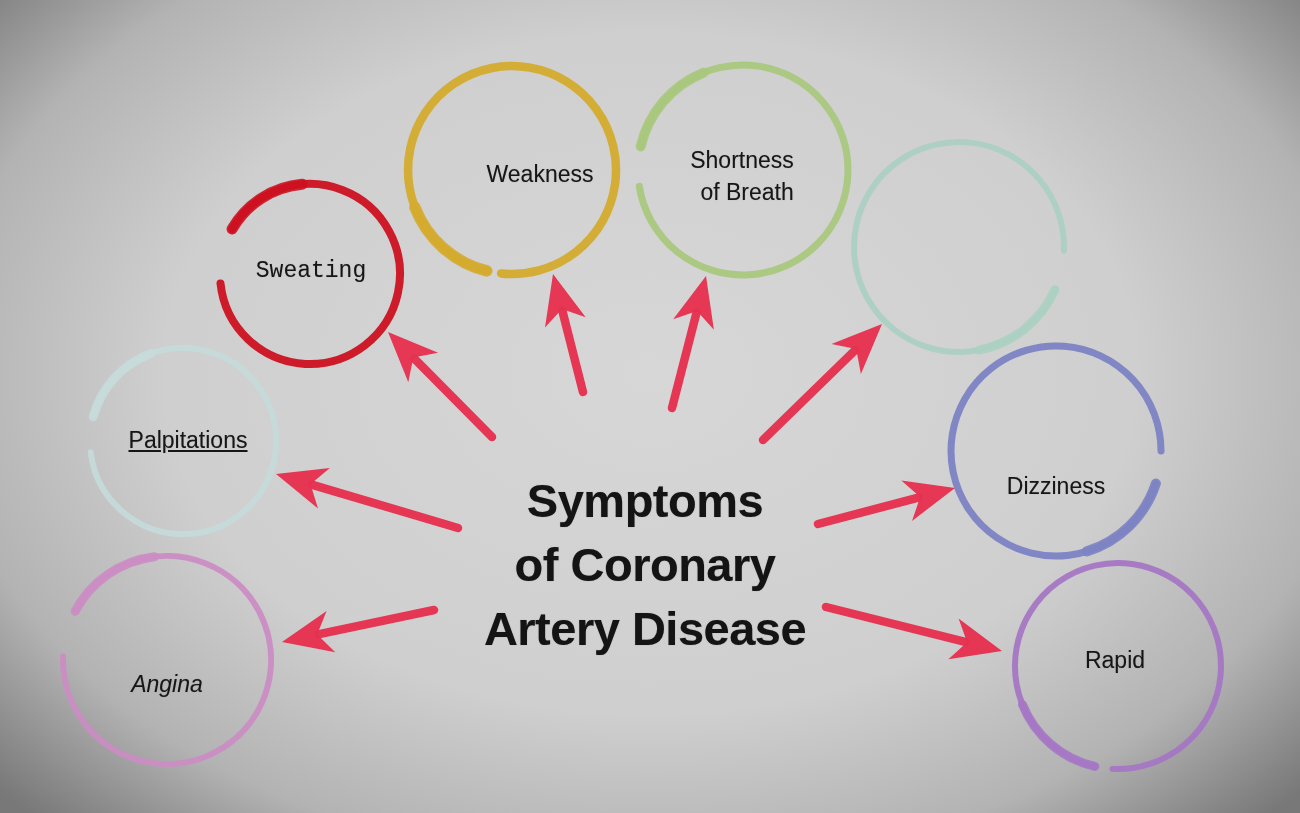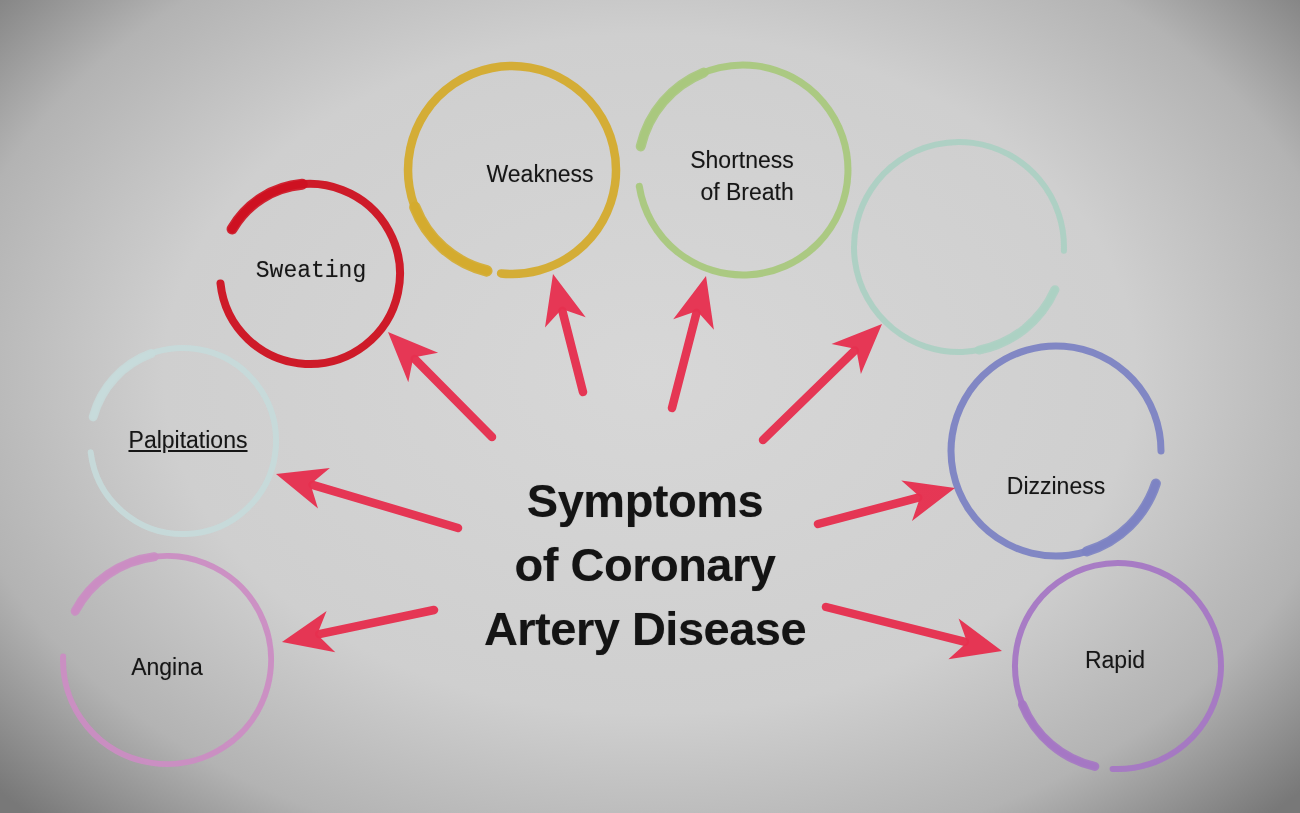--- a/index.html
+++ b/index.html
@@ -114,15 +114,15 @@
     </svg>
   <div class="title">Symptoms
 of Coronary
 Artery Disease</div>
 <div class="node-label" style="left: 311px; top: 271px; font-family: Liberation Mono, monospace;">Sweating</div>
     <div class="node-label" style="left: 540px; top: 174px; text-align: center;">Weakness</div>
     <div class="node-label" style="left: 742px; top: 176px; text-align: right;">Shortness
 of Breath</div>
     <div class="node-label" style="left: 188px; top: 440px; text-decoration: underline;">Palpitations</div>
     <div class="node-label" style="left: 1056px; top: 442px; margin-top: 44px;">Dizziness</div>
-    <div class="node-label" style="left: 167px; top: 667px;">Angina</div>
+    <div class="node-label" style="left: 167px; top: 684px; font-style: italic;">Angina</div>
     <div class="node-label" style="left: 1115px; top: 660px;">Rapid</div>
   </div>
 
 </body></html>

